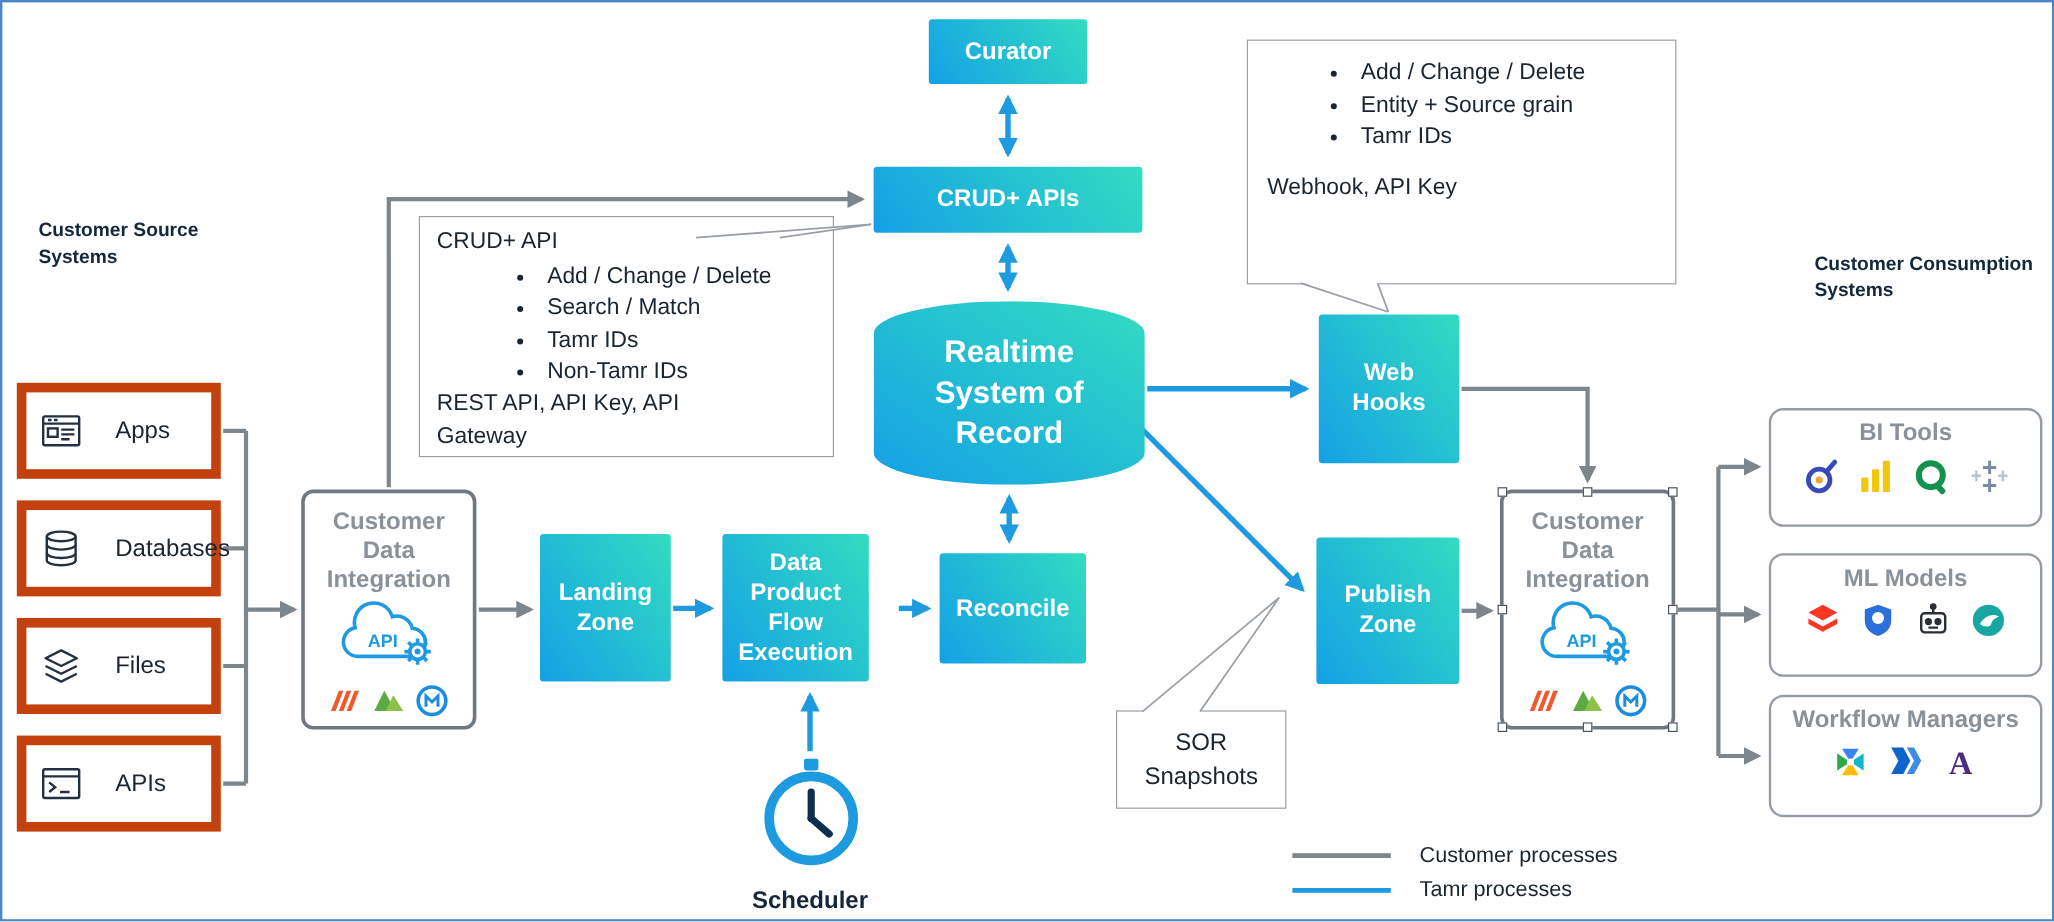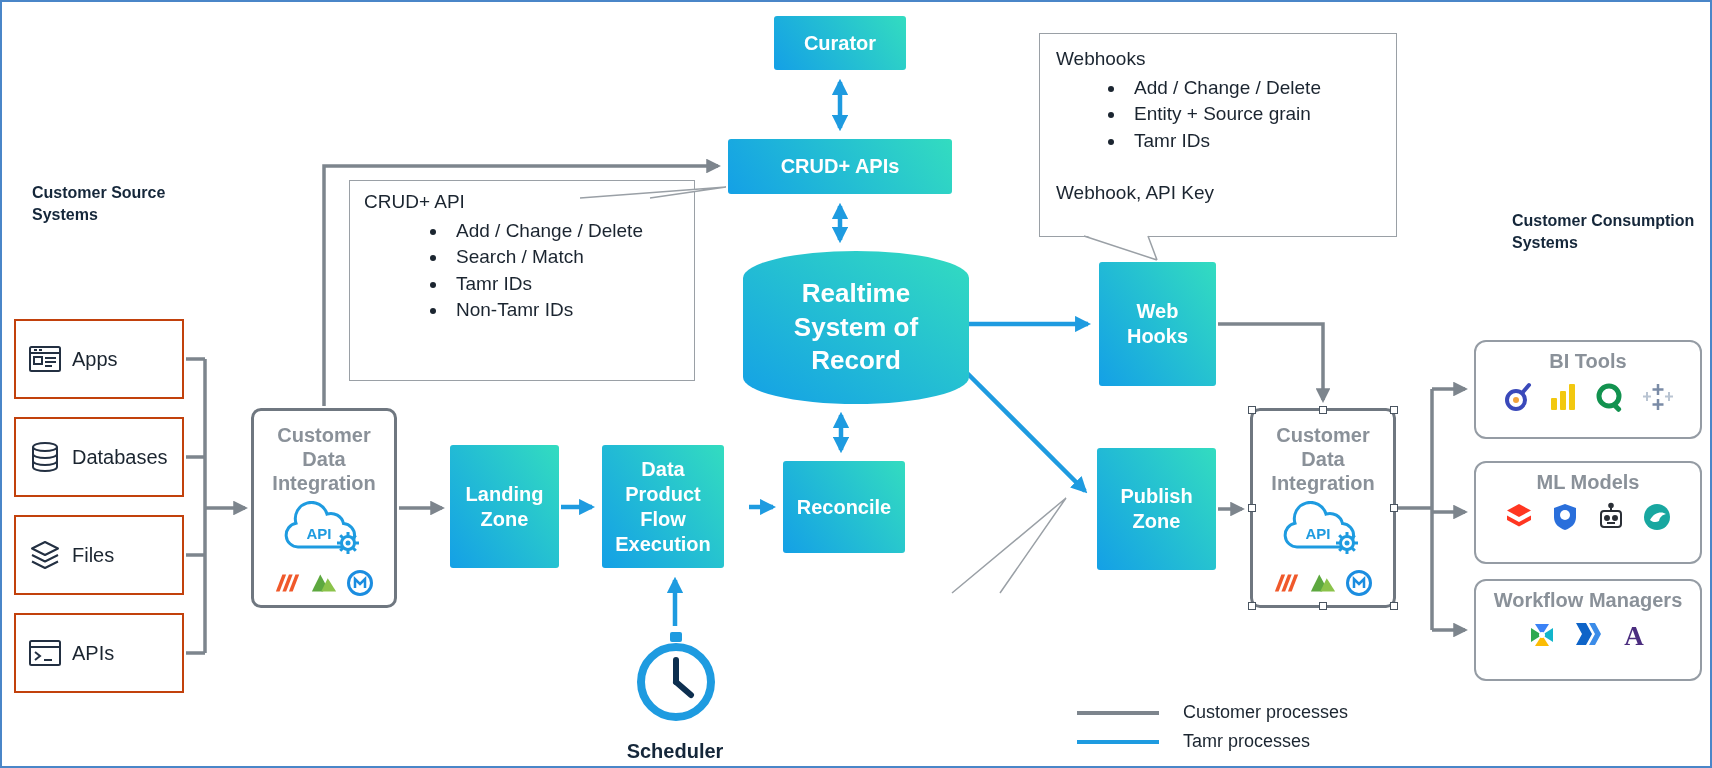--- a/index.html
+++ b/index.html
@@ -5,22 +5,22 @@
   *{box-sizing:border-box;margin:0;padding:0}
   html,body{width:1712px;height:768px}
   body{font-family:"Liberation Sans",sans-serif;background:#fff}
   #canvas{position:relative;width:1712px;height:768px;background:#fff;border:2px solid #4a86c8;overflow:hidden}
   svg.layer{position:absolute;left:0;top:0;width:1712px;height:768px;pointer-events:none}
   .abs{position:absolute}
   .gbox{position:absolute;background:linear-gradient(55deg,#14a0e6 0%,#33dcc0 100%);color:#fff;font-weight:bold;
         display:flex;align-items:center;justify-content:center;text-align:center;border-radius:3px;
         font-size:20px;line-height:1.25}
   .heading{position:absolute;font-weight:bold;color:#15273a;font-size:16px;line-height:1.35}
-  .srcbox{position:absolute;left:12px;width:170px;height:80px;background:#fff;border:2px solid #c2410c;
-          display:flex;align-items:center;gap:10px;padding-left:12px;font-size:20px;color:#1b2530}
+  .srcbox{position:absolute;left:12px;width:170px;height:80px;background:#fff;border:8px solid #c2410c;
+          display:flex;align-items:center;gap:28px;padding-left:12px;font-size:20px;color:#1b2530}
   .srcbox .icn{flex:0 0 auto;display:flex}
   .cdibox{position:absolute;width:146px;height:200px;background:#fff;border:3px solid #6f7780;border-radius:10px;
           display:flex;flex-direction:column;align-items:center;padding-top:12px}
   .cdilabel{color:#8a9199;font-weight:bold;font-size:20px;text-align:center;line-height:1.2;padding:0 14px}
   .cdilogos{display:flex;gap:8px;align-items:center;margin-top:6px}
   .consbox{position:absolute;left:1472px;width:228px;background:#fff;border:2px solid #959ca4;border-radius:12px;
            display:flex;flex-direction:column;align-items:center;padding-top:8px}
   .constitle{color:#8a9199;font-weight:bold;font-size:20px}
   .cons-icons{display:flex;gap:16px;align-items:center;margin-top:8px}
   .callout{position:absolute;background:#fff;border:1.5px solid #9aa0a6;color:#1b2530;font-size:19px;line-height:1.4;z-index:2}
@@ -167,21 +167,21 @@
   </div>
 
   <div class="gbox" style="left:448px;top:443px;width:109px;height:123px;padding:0 4px">Landing Zone</div>
   <div class="gbox" style="left:600px;top:443px;width:122px;height:123px;padding:0 25px">Data Product Flow Execution</div>
   <div class="gbox" style="left:781px;top:459px;width:122px;height:92px">Reconcile</div>
   <div class="gbox" style="left:772px;top:14px;width:132px;height:54px">Curator</div>
   <div class="gbox" style="left:726px;top:137px;width:224px;height:55px">CRUD+ APIs</div>
   <div class="gbox" style="left:1097px;top:260px;width:117px;height:124px;padding:0 14px">Web Hooks</div>
   <div class="gbox" style="left:1095px;top:446px;width:119px;height:122px;padding:0 14px">Publish Zone</div>
 
-  <div class="abs" style="left:741px;top:249px;width:226px;height:153px">
+  <div class="abs" style="left:726px;top:249px;width:226px;height:153px">
     <svg width="226" height="153" viewBox="0 0 226 153">
       <defs>
         <linearGradient id="cylg" x1="0" y1="1" x2="1" y2="0">
           <stop offset="0" stop-color="#14a0e6"></stop>
             <stop offset="1" stop-color="#33dcc0"></stop>
         </linearGradient>
       </defs>
       <path d="M0,27 A113,27 0 0 1 226,27 L226,126 A113,27 0 0 1 0,126 Z" fill="url(#cylg)"></path>
     </svg>
     <div class="cyl-label">Realtime System of Record</div>
@@ -311,32 +311,35 @@
   </div>
 
   <div class="callout" style="left:347px;top:178px;width:346px;height:201px;padding:8px 14px">
     <div>CRUD+ API</div>
     <ul>
       <li>Add / Change / Delete</li>
       <li>Search / Match</li>
       <li>Tamr IDs</li>
       <li>Non-Tamr IDs</li>
     </ul>
+    <div style="max-width:262px">REST API, API Key, API Gateway</div>
   </div>
 
   <div class="callout" style="left:1037px;top:31px;width:358px;height:204px;padding:12px 16px">
-    <div>Webhooks</div>
     <ul style="padding-left:70px">
       <li>Add / Change / Delete</li>
       <li>Entity + Source grain</li>
       <li>Tamr IDs</li>
     </ul>
-    <div style="margin-top:26px">Webhook, API Key</div>
-  </div>
-
+    <div style="margin-top:16px">Webhook, API Key</div>
+  </div>
+
+  <div class="callout" style="left:928px;top:590px;width:142px;height:82px;display:flex;align-items:center;justify-content:center;text-align:center;font-size:20px;padding:0 14px">
+    <div>SOR Snapshots</div>
+  </div>
 
   <div class="abs" style="left:631px;top:630px">
     <svg width="86" height="90" viewBox="0 0 86 90">
       <rect x="37" y="0" width="12" height="10" rx="2" fill="#1e9be0"></rect>
       <circle cx="43" cy="50" r="35" fill="#fff" stroke="#1e9be0" stroke-width="8"></circle>
       <g stroke="#0d2f4f" stroke-width="6" stroke-linecap="round">
         <path d="M43,50 L43,28"></path>
         <path d="M43,50 L58,63"></path>
       </g>
     </svg>

